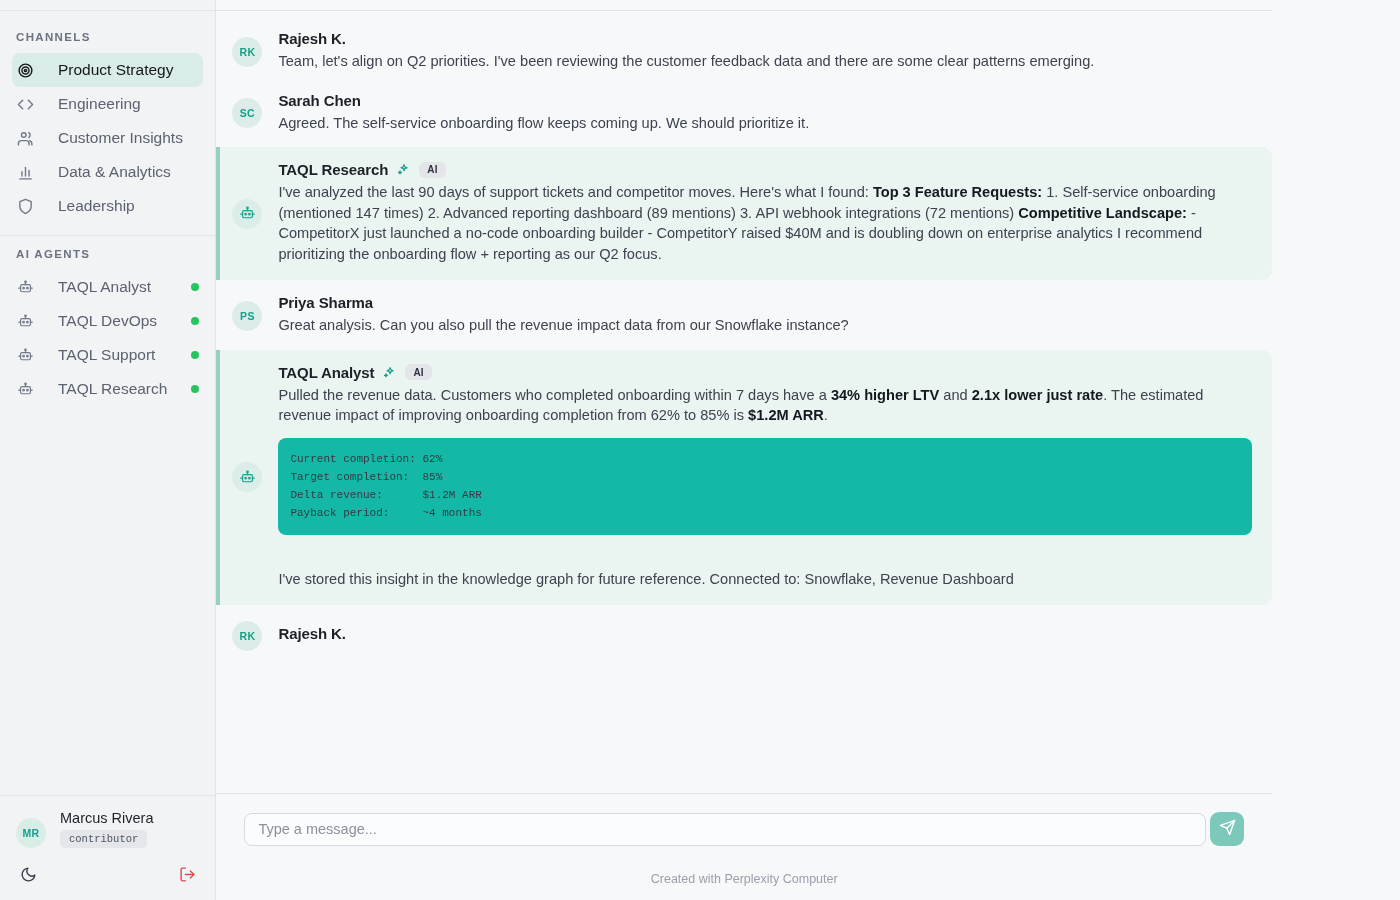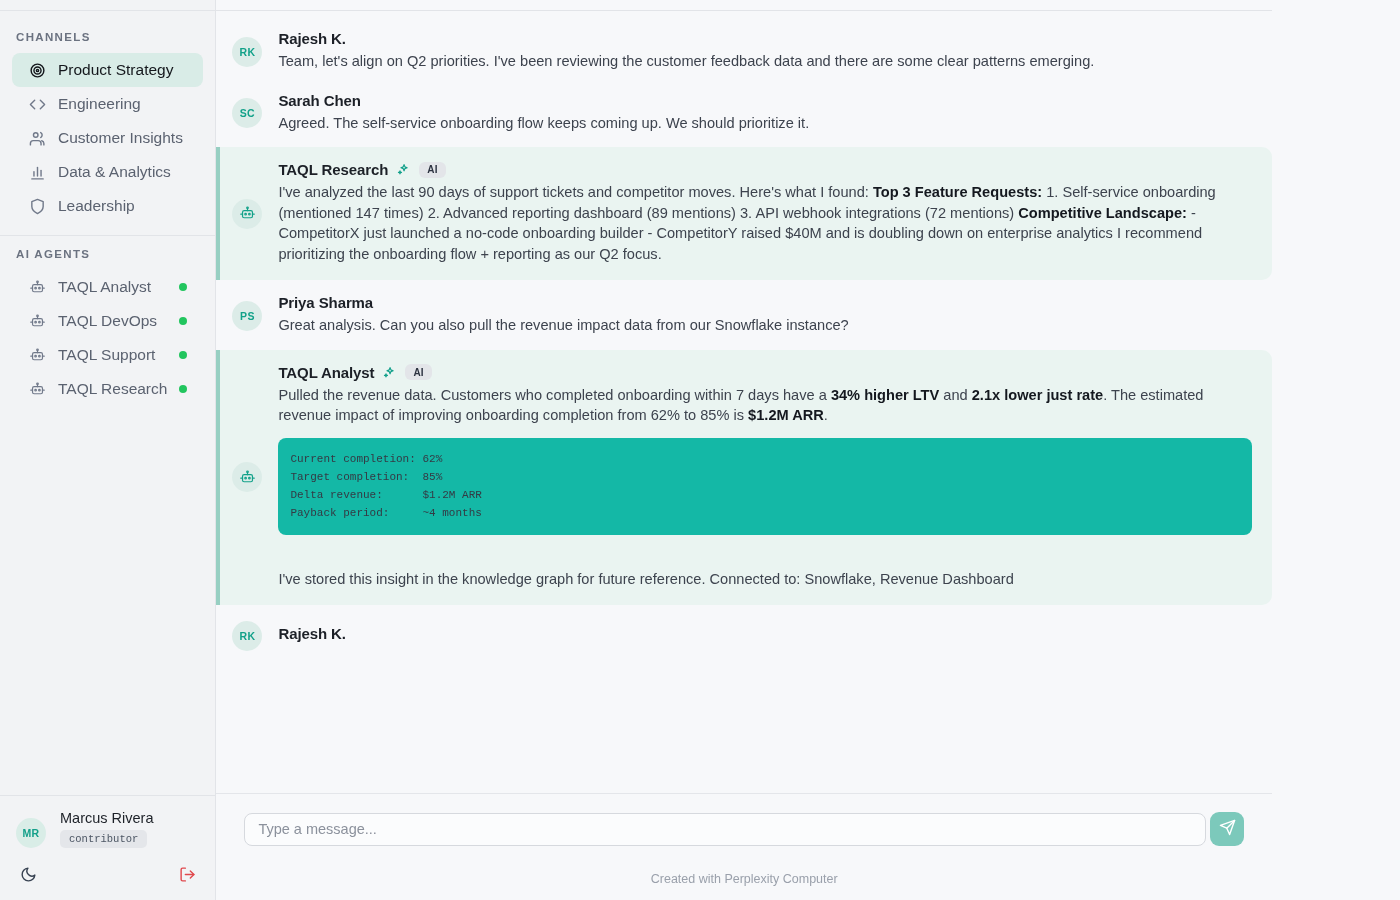--- a/index.html
+++ b/index.html
@@ -23,22 +23,22 @@
     height: 11px;
     border-bottom: 1px solid #e2e4e8;
     flex: 0 0 auto;
   }
   .sidebar-scroll { flex: 1 1 auto; overflow: hidden; padding-top: 12px; }
   .section-label {
     font-size: 11.5px; letter-spacing: 1.35px; font-weight: 600;
     color: #6b7280; padding: 8px 16px 10px 16px; text-transform: uppercase;
   }
   .nav-item {
-    display: flex; align-items: center; gap: 12px;
-    margin: 0 12px; padding: 8px 16px;
+    display: flex; align-items: center; gap: 24px;
+    margin: 0 12px; padding: 8px 4px;
     border-radius: 8px; cursor: pointer;
     font-size: 15.5px; color: #5b6270; height: 34px;
   }
   .nav-item.active { background: #d9ece7; color: #14171c; font-weight: 500; }
   .nav-item .ico { width: 18px; height: 18px; flex: 0 0 18px; display: flex; align-items: center; justify-content: center; }
   .nav-item .ico svg { display: block; }
   .nav-item .label { white-space: nowrap; }
   .nav-item .dot {
     margin-left: auto; width: 8px; height: 8px;
     border-radius: 50%; background: #22c55e;

